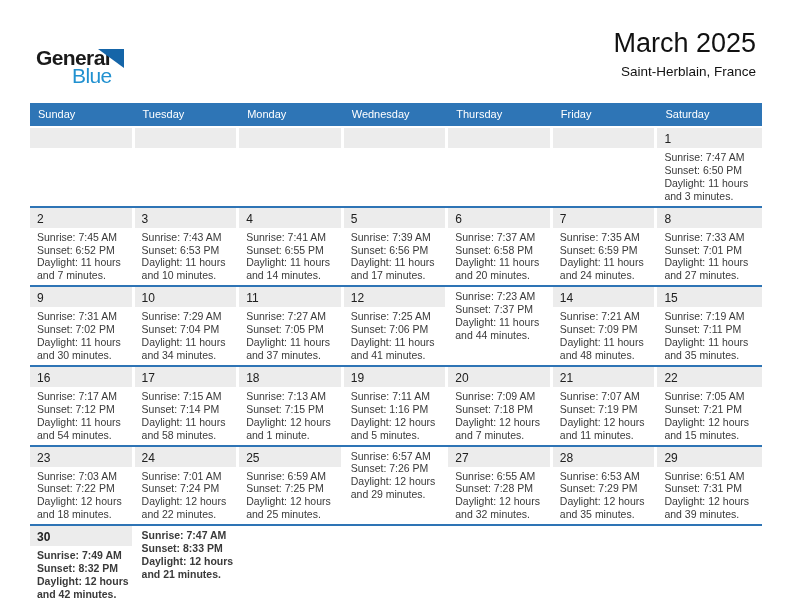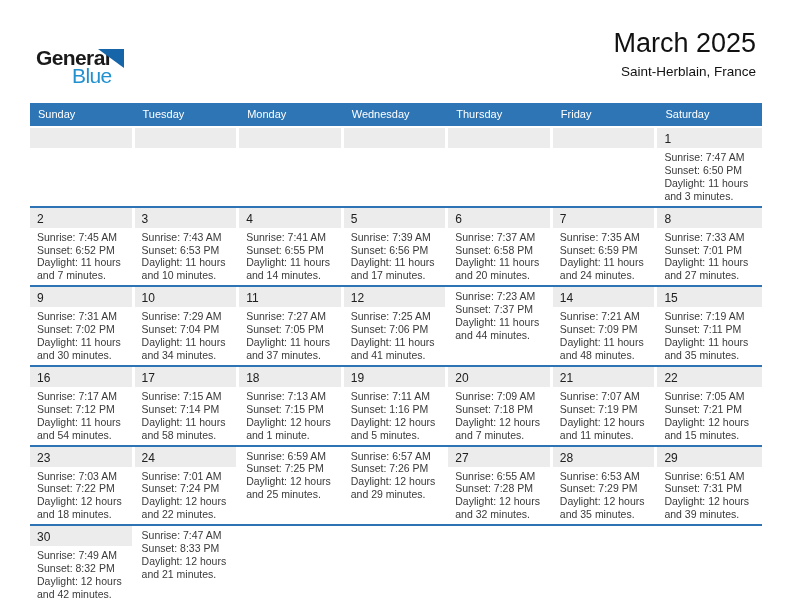--- a/index.html
+++ b/index.html
@@ -67,21 +67,21 @@
     line-height: 23px;
     padding-left: 8px;
     overflow: hidden; white-space: nowrap;
   }
 
   .week-row {
     display: grid;
     grid-template-columns: repeat(7, 1fr);
     border-bottom: 2px solid #2e74b5;
   }
-  .week-row:last-child { border-bottom: none; }
+  .week-row:last-child { border-bottom: none; font-weight: bold; }
 
   .day-cell { min-height: 73px; }
 
   .day-band {
     height: 20px;
     line-height: 20px;
   }
   .day-band.has-band { background: #ececec; }
   .day-cell:not(:last-child) .day-band { margin-right: 3px; }
 
@@ -368,20 +368,21 @@
         <div class="day-cell">
           <div class="day-band has-band"><span class="day-num">24</span></div>
           <div class="day-details">
             <div class="detail-line">Sunrise: 7:01 AM</div>
             <div class="detail-line">Sunset: 7:24 PM</div>
             <div class="detail-line">Daylight: 12 hours</div>
             <div class="detail-line">and 22 minutes.</div>
           </div>
         </div>
         <div class="day-cell">
+          <div class="day-band has-band"><span class="day-num">25</span></div>
           <div class="day-details">
             <div class="detail-line">Sunrise: 6:59 AM</div>
             <div class="detail-line">Sunset: 7:25 PM</div>
             <div class="detail-line">Daylight: 12 hours</div>
             <div class="detail-line">and 25 minutes.</div>
           </div>
         </div>
         <div class="day-cell">
           <div class="day-details">
             <div class="detail-line">Sunrise: 6:57 AM</div>

